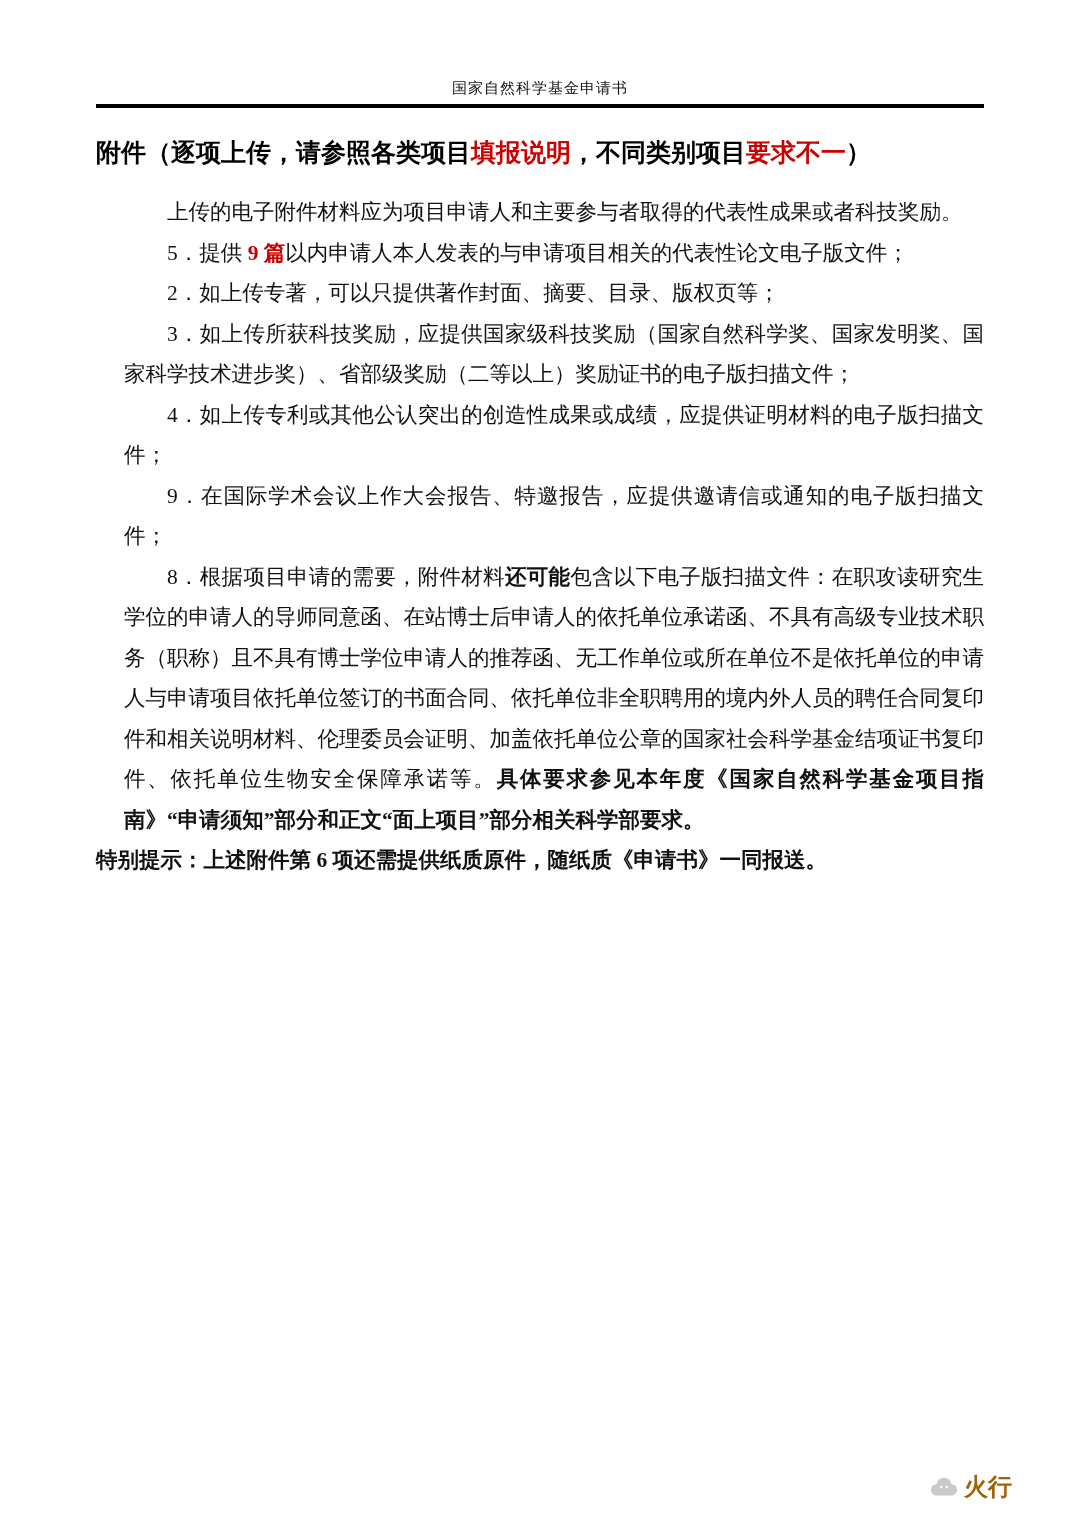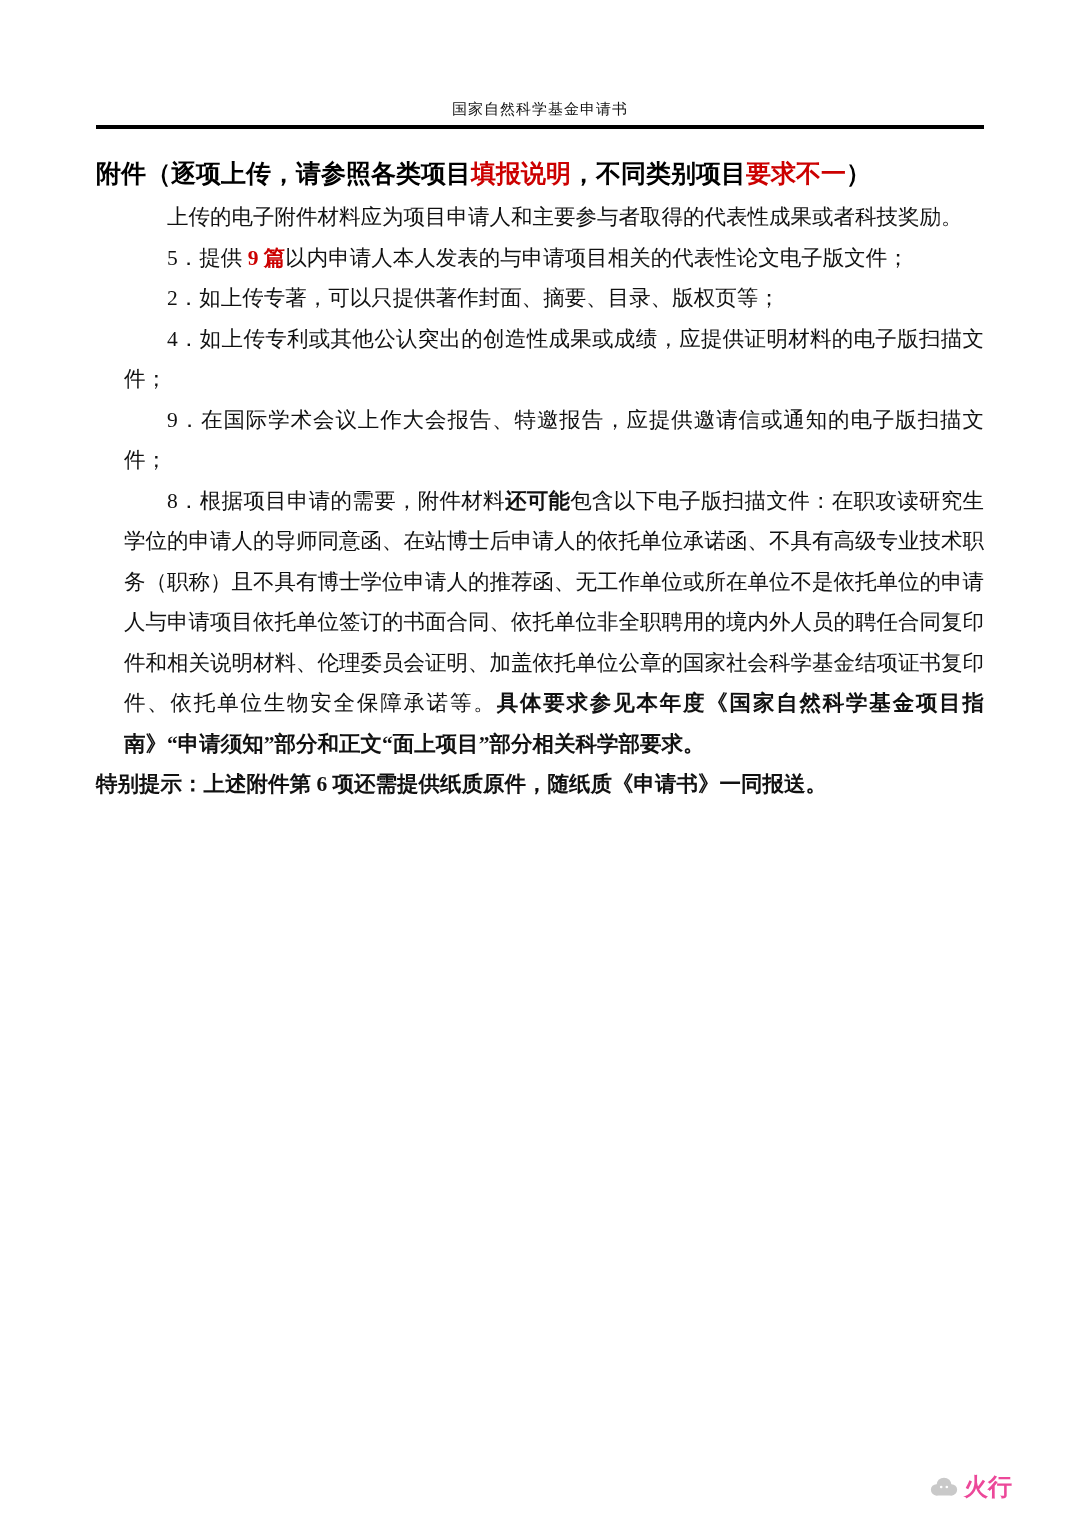--- a/index.html
+++ b/index.html
@@ -11,37 +11,37 @@
     position:relative;
     width:1080px;
     height:1527px;
     margin:0 auto;
     background:#ffffff;
     overflow:hidden;
     color:var(--ink);
     font-family:"Liberation Serif","DejaVu Serif",serif;
   }
   .doc-header{
-    padding-top:100px;
+    padding-top:79px;
     text-align:center;
     font-size:15px;
     letter-spacing:1px;
     color:#111;
     font-family:"Liberation Serif","DejaVu Serif",serif;
   }
   .header-rule{
     height:4px;
     background:#000000;
     margin:6px 96px 0 96px;
   }
   .content{
     padding:0 96px;
   }
   .heading{
-    margin:24px 0 4px 0;
+    margin:24px 0 20px 0;
     font-size:25px;
     line-height:40px;
     font-weight:700;
     color:#000;
     font-family:"Liberation Sans","DejaVu Sans",sans-serif;
   }
   .para{
     margin:0;
     font-size:21.5px;
     line-height:40.5px;
@@ -55,21 +55,21 @@
     font-weight:700;
     text-indent:0;
   }
   .watermark{
     position:absolute;
     right:68px;
     bottom:24px;
     display:flex;
     align-items:center;
     gap:5px;
-    color:#ec4899;
+    color:#a16207;
     font-size:24px;
     font-weight:700;
     font-family:"Liberation Sans","DejaVu Sans",sans-serif;
   }
   .wm-icon{display:inline-flex;align-items:center;}
 </style>
 </head>
 <body>
 
 <div class="page">
@@ -81,20 +81,21 @@
   <div class="content">
 
     <h1 class="heading"><span>附件（逐项上传，请参照各类项目</span><span class="red">填报说明</span><span>，不同类别项目</span><span class="red">要求不一</span><span>）</span></h1>
 
     <p class="para indent"><span>上传的电子附件材料应为项目申请人和主要参与者取得的代表性成果或者科技奖励。</span></p>
 
     <p class="para indent"><span>5．提供 </span><span class="red bold">9 篇</span><span>以内申请人本人发表的与申请项目相关的代表性论文电子版文件；</span></p>
 
     <p class="para indent"><span>2．如上传专著，可以只提供著作封面、摘要、目录、版权页等；</span></p>
 
+    <p class="para indent"><span>3．如上传所获科技奖励，应提供国家级科技奖励（国家自然科学奖、国家发明奖、国家科学技术进步奖）、省部级奖励（二等以上）奖励证书的电子版扫描文件；</span></p>
 
     <p class="para indent"><span>4．如上传专利或其他公认突出的创造性成果或成绩，应提供证明材料的电子版扫描文件；</span></p>
 
     <p class="para indent"><span>9．在国际学术会议上作大会报告、特邀报告，应提供邀请信或通知的电子版扫描文件；</span></p>
 
     <p class="para indent"><span>8．根据项目申请的需要，附件材料</span><span class="bold">还可能</span><span>包含以下电子版扫描文件：在职攻读研究生学位的申请人的导师同意函、在站博士后申请人的依托单位承诺函、不具有高级专业技术职务（职称）且不具有博士学位申请人的推荐函、无工作单位或所在单位不是依托单位的申请人与申请项目依托单位签订的书面合同、依托单位非全职聘用的境内外人员的聘任合同复印件和相关说明材料、伦理委员会证明、加盖依托单位公章的国家社会科学基金结项证书复印件、依托单位生物安全保障承诺等。</span><span class="bold">具体要求参见本年度《国家自然科学基金项目指南》“申请须知”部分和正文“面上项目”部分相关科学部要求。</span></p>
 
     <p class="para notice"><span>特别提示：上述附件第 6 项还需提供纸质原件，随纸质《申请书》一同报送。</span></p>
 
   </div>

